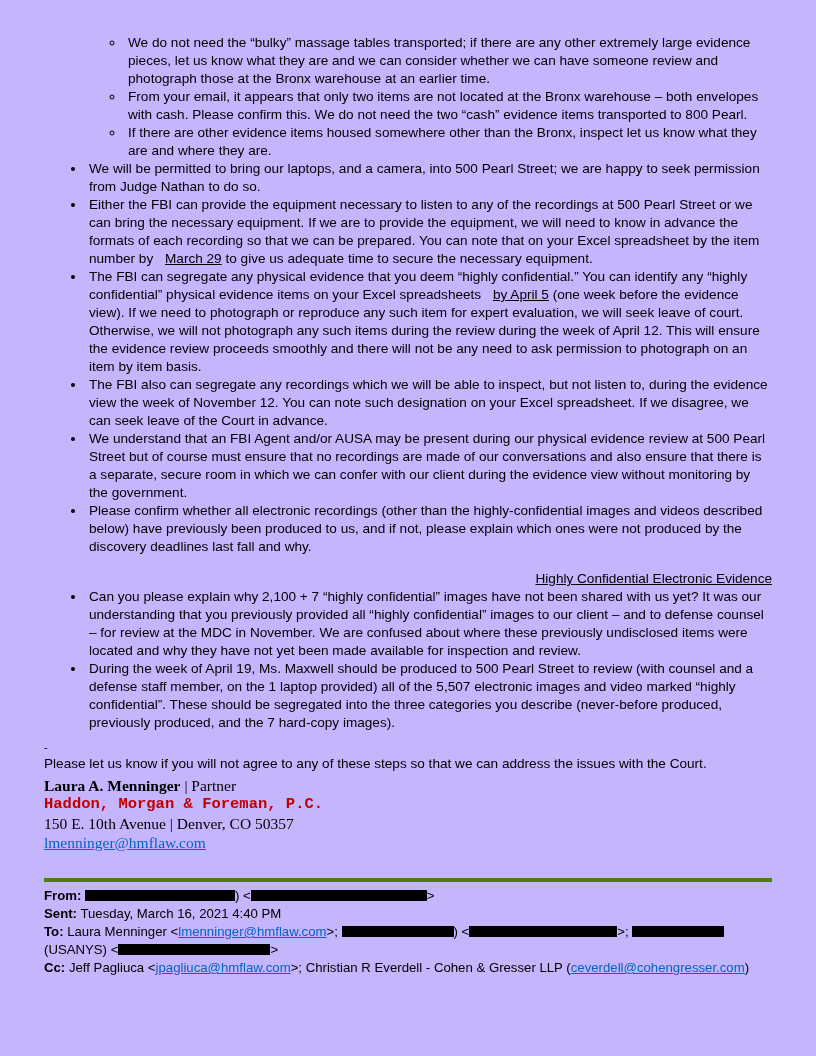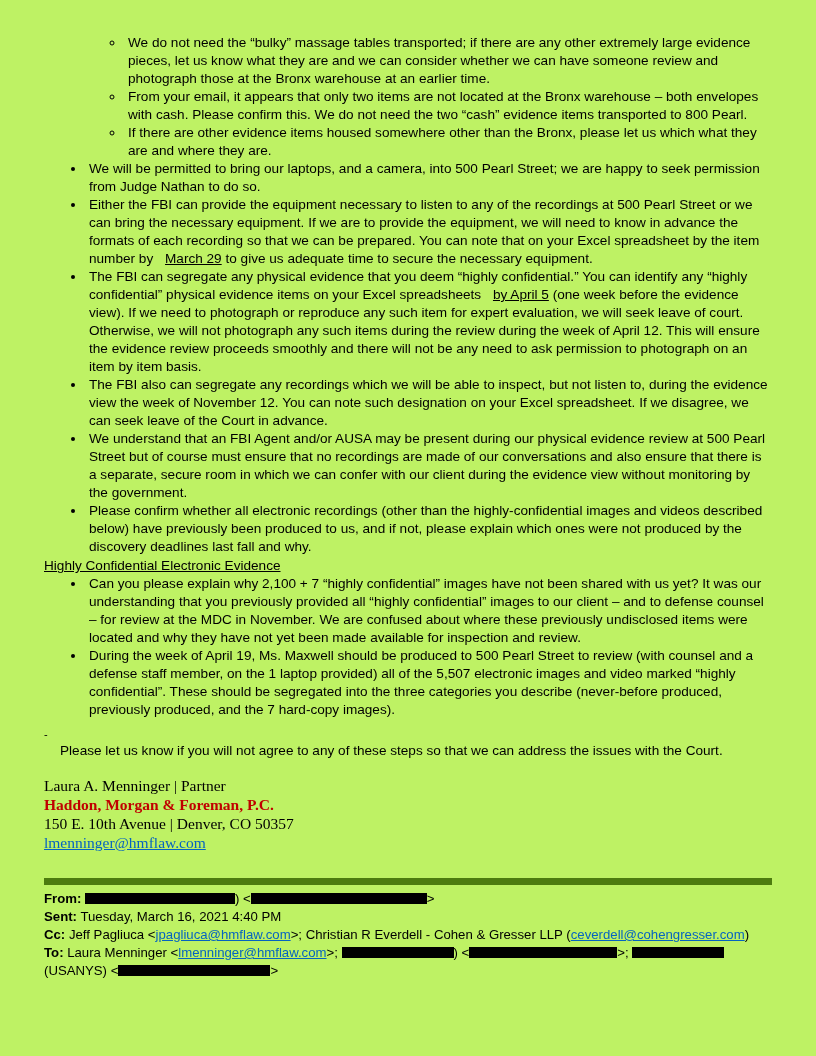--- a/index.html
+++ b/index.html
@@ -1,50 +1,50 @@
 <!DOCTYPE html>
 <html style="--accent_red: #c00000; --link_blue: #0563c1;"><head>
 <meta charset="utf-8">
 <style>
   * { box-sizing: border-box; }
   html, body { margin: 0; padding: 0; background: #e9e9e9; }
   .page {
-    width: 816px; height: 1056px; margin: 0 auto; background: #bef264; color: #000;
+    width: 816px; height: 1056px; margin: 0 auto; background: #c4b5fd; color: #000;
     font-family: "Liberation Sans", sans-serif; font-size: 13.6px; line-height: 18px;
     padding: 34px 44px 0 44px; overflow: hidden;
   }
   ul.list { margin: 0; padding: 0; }
   ul.sub  { list-style-type: circle; padding-left: 81px; }
   ul.main { list-style-type: disc;   padding-left: 42px; }
   li { padding-left: 3px; }
   .u { text-decoration: underline; margin-left: 8px; }
-  .heading { margin-top: 1px; text-decoration: underline; }
-  .para { margin: 16px; }
+  .heading { margin-top: 14px; text-decoration: underline; text-align: right; }
+  .para { margin: 0; }
   .stray { margin-top: 9px; font-size: 11px; line-height: 12px; }
   .request { margin-top: 2px; }
   .thanks { margin-top: 18px; }
   .sig { margin-top: 3px; font-family: "Liberation Serif", serif; font-size: 15.5px; line-height: 19px; }
   .sig-line { margin: 0; }
-  .sig-name { font-weight: normal; }
-  .sig-firm { font-weight: bold; color: var(--accent_red, #c00000); }
+  .sig-name { font-weight: bold; }
+  .sig-firm { font-weight: bold; color: var(--accent_red, #c00000); font-family: Liberation Mono, monospace; }
   .link { color: var(--link_blue, #0563c1); text-decoration: underline; cursor: pointer; }
-  .header { margin-top: 26px; border-top: 7px solid #4d7c0f; padding-top: 5px; font-size: 13.2px; line-height: 18px; }
+  .header { margin-top: 26px; border-top: 4px solid #4d7c0f; padding-top: 5px; font-size: 13.2px; line-height: 18px; }
   .hline { margin: 0; }
   .hlabel { font-weight: bold; }
   .redact { display: inline-block; height: 11px; background: #000; vertical-align: -1px; }
 </style>
 </head>
 <body>
 
 <div class="page">
 
   <ul class="list sub">
     <li class="li">We do not need the “bulky” massage tables transported; if there are any other extremely large evidence pieces, let us know what they are and we can consider whether we can have someone review and photograph those at the Bronx warehouse at an earlier time.</li>
     <li class="li">From your email, it appears that only two items are not located at the Bronx warehouse – both envelopes with cash. Please confirm this.  We do not need the two “cash” evidence items transported to 800 Pearl.</li>
-    <li class="li">If there are other evidence items housed somewhere other than the Bronx, please let us which what they are and where they are.</li>
+    <li class="li">If there are other evidence items housed somewhere other than the Bronx, inspect let us know what they are and where they are.</li>
   </ul>
 
   <ul class="list main">
     <li class="li">We will be permitted to bring our laptops, and a camera, into 500 Pearl Street; we are happy to seek permission from Judge Nathan to do so.</li>
     <li class="li"><span>Either the FBI can provide the equipment necessary to listen to any of the recordings at 500 Pearl Street or we can bring the necessary equipment.  If we are to provide the equipment, we will need to know in advance the formats of each recording so that we can be prepared.  You can note that on your Excel spreadsheet by the item number by </span><span class="u">March 29</span><span> to give us adequate time to secure the necessary equipment.</span></li>
     <li class="li"><span>The FBI can segregate any physical evidence that you deem “highly confidential.”  You can identify any “highly confidential” physical evidence items on your Excel spreadsheets </span><span class="u">by April 5</span><span> (one week before the evidence view).  If we need to photograph or reproduce any such item for expert evaluation, we will seek leave of court.  Otherwise, we will not photograph any such items during the review during the week of April 12.  This will ensure the evidence review proceeds smoothly and there will not be any need to ask permission to photograph on an item by item basis.</span></li>
     <li class="li">The FBI also can segregate any recordings which we will be able to inspect, but not listen to, during the evidence view the week of November 12.  You can note such designation on your Excel spreadsheet. If we disagree, we can seek leave of the Court in advance.</li>
     <li class="li">We understand that an FBI Agent and/or AUSA may be present during our physical evidence review at 500 Pearl Street but of course must ensure that no recordings are made of our conversations and also ensure that there is a separate, secure room in which we can confer with our client during the evidence view without monitoring by the government.</li>
     <li class="li">Please confirm whether all electronic recordings (other than the highly-confidential images and videos described below) have previously been produced to us, and if not, please explain which ones were not produced by the discovery deadlines last fall and why.</li>
   </ul>
@@ -69,23 +69,23 @@
   <div class="header">
     <p class="hline">
       <b class="hlabel">From:</b>
       <span class="redact" style="width:150px"></span><span>) &lt;</span><span class="redact" style="width:176px"></span><span>&gt;</span>
     </p>
     <p class="hline">
       <b class="hlabel">Sent:</b>
       <span>Tuesday, March 16, 2021 4:40 PM</span>
     </p>
     <p class="hline">
-      <b class="hlabel">Cc:</b>
-      <span>Jeff Pagliuca &lt;</span><a class="link" href="#">jpagliuca@hmflaw.com</a><span>&gt;; Christian R Everdell - Cohen &amp; Gresser LLP (</span><a class="link" href="#">ceverdell@cohengresser.com</a><span>)</span>
-    </p>
-    <p class="hline">
       <b class="hlabel">To:</b>
       <span>Laura Menninger &lt;</span><a class="link" href="#">lmenninger@hmflaw.com</a><span>&gt;; </span><span class="redact" style="width:112px"></span><span>) &lt;</span><span class="redact" style="width:148px"></span><span>&gt;; </span><span class="redact" style="width:92px"></span><br>
       <span>(USANYS) &lt;</span><span class="redact" style="width:152px"></span><span>&gt;</span>
+    </p>
+    <p class="hline">
+      <b class="hlabel">Cc:</b>
+      <span>Jeff Pagliuca &lt;</span><a class="link" href="#">jpagliuca@hmflaw.com</a><span>&gt;; Christian R Everdell - Cohen &amp; Gresser LLP (</span><a class="link" href="#">ceverdell@cohengresser.com</a><span>)</span>
     </p>
   </div>
 
 </div>
 
 </body></html>

